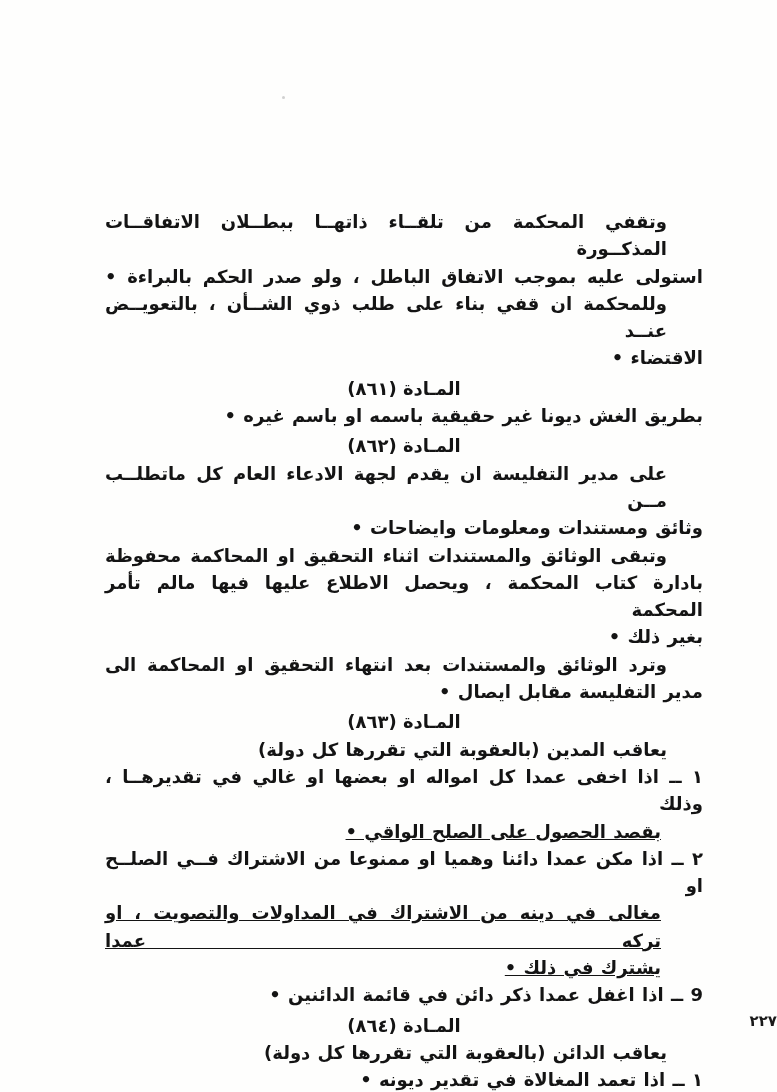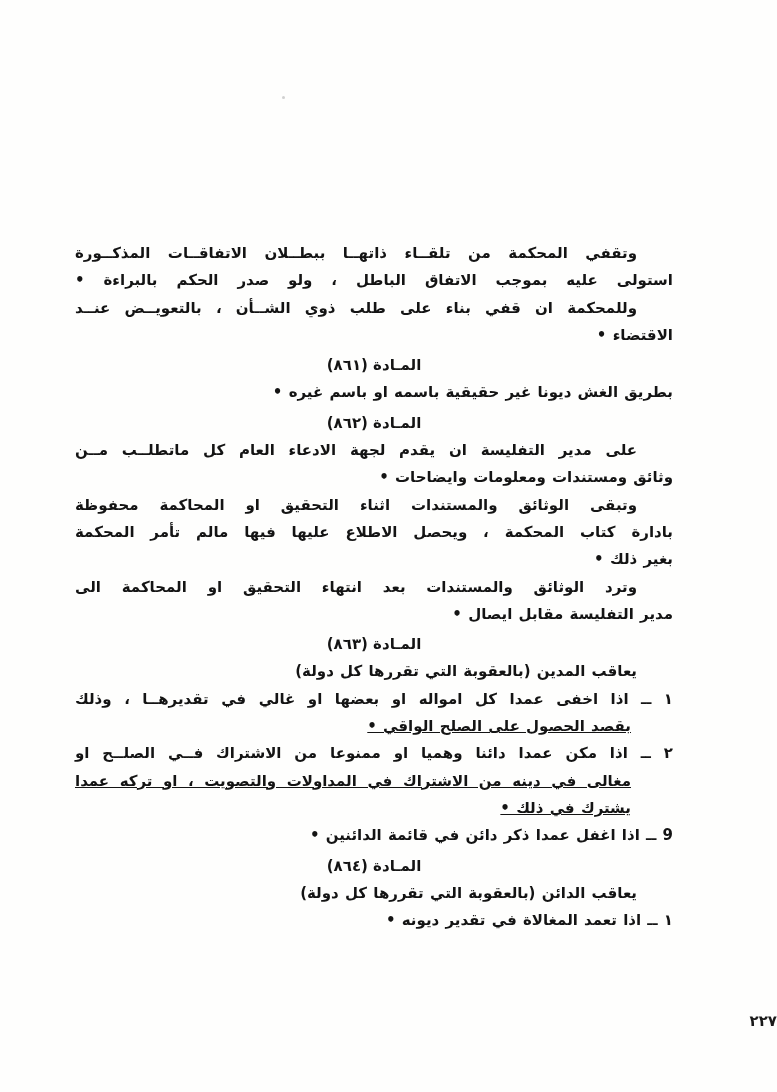--- a/index.html
+++ b/index.html
@@ -12,26 +12,25 @@
     width: 777px;
     height: 1092px;
     background: #fefefdff;
     font-family: "DejaVu Sans", sans-serif;
     color: #141414;
     overflow: hidden;
   }
   .text-column {
     position: absolute;
     top: 208px;
-    right: 104px;
+    right: 74px;
     width: 598px;
     direction: rtl;
-    font-size: 15px;
+    font-size: 18px;
     font-weight: bold;
-    margin-top: 32px;
     -webkit-font-smoothing: antialiased;
   }
   .line {
     line-height: 27.3px;
     text-align: justify;
     text-align-last: justify;
     word-spacing: 1px;
   }
   .line.end {
     text-align: right;

